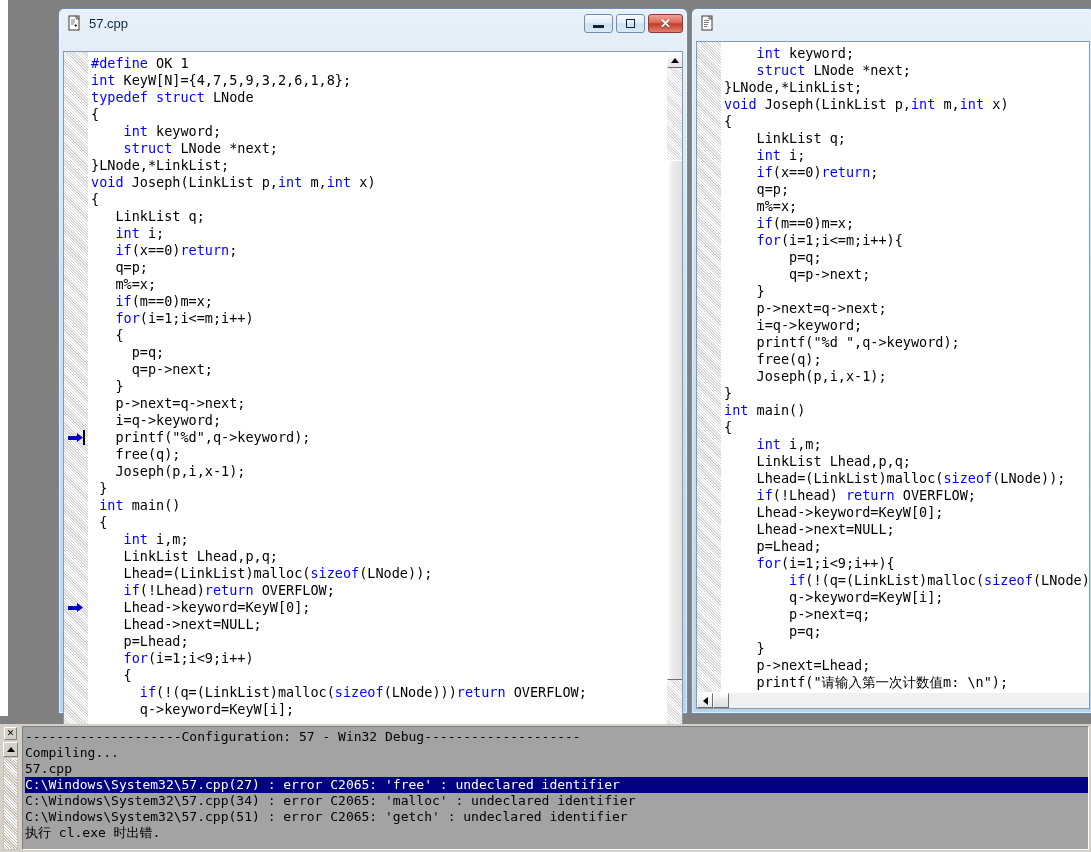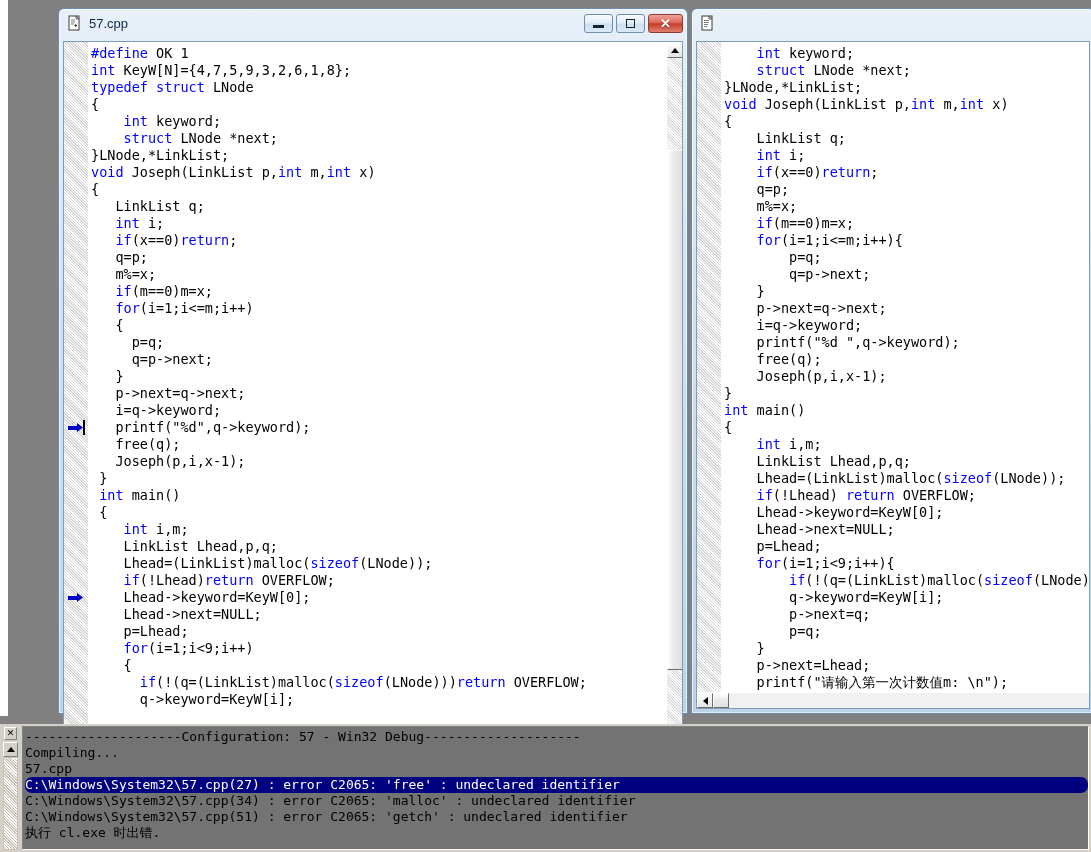--- a/index.html
+++ b/index.html
@@ -202,35 +202,35 @@
   }
   #output-scroll-track{
     position:absolute;left:3px;top:33px;width:15px;bottom:2px;
     background:
       repeating-linear-gradient(45deg,#ffffff 0 1px,#c6c2ba 1px 2px);
     border:1px solid #c9c5bd;
     box-sizing:border-box;
   }
   #output-text{
     position:absolute;left:22px;top:2px;right:2px;bottom:2px;
-    background:#737373;
+    background:#a3a3a3;
     border:1px solid #ffffff;
     border-left-color:#808080;border-top-color:#808080;
     box-sizing:border-box;
     font-family:"DejaVu Sans Mono", monospace;
     font-size:13px;
     line-height:16px;
     color:#000;
     white-space:pre;
     overflow:hidden;
     padding:2px 0 0 2px;
   }
   #output-text .oline{height:16px;}
   #output-text .oline.sel{
-    background:#000080;color:#ffffff;border-radius:7px;
+    background:#000080;color:#ffffff;
   }
 </style>
 </head>
 <body>
 
 <div id="mdi-top-strip"></div>
 <div id="mdi-client">
   <div id="mdi-left-strip"></div>
 </div>
 
@@ -252,21 +252,21 @@
       </span>
       <span class="win-btn">
         <span class="glyph-restore"></span>
       </span>
       <span class="win-btn close">
         <span class="glyph-close">✕</span>
       </span>
     </span>
   </div>
 
-  <div class="editor-body" id="left-editor-body" style="top:32px;height:734px;">
+  <div class="editor-body" id="left-editor-body" style="top:42px;height:734px;">
     <div class="gutter"></div>
     <div class="gutter-sep"></div>
     <div class="code" id="left-code" style="left:0;right:17px;bottom:16px;top:3px;"><div class="ln"><span class="txt" style="left: 27px;"><span class="kw">#define</span><span> OK 1</span></span></div><div class="ln"><span class="txt" style="left: 27px;"><span class="kw">int</span><span> KeyW[N]={4,7,5,9,3,2,6,1,8};</span></span></div><div class="ln"><span class="txt" style="left: 27px;"><span class="kw">typedef struct</span><span> LNode</span></span></div><div class="ln"><span class="txt" style="left: 27px;"><span>{</span></span></div><div class="ln"><span class="txt" style="left: 27px;"><span>    </span><span class="kw">int</span><span> keyword;</span></span></div><div class="ln"><span class="txt" style="left: 27px;"><span>    </span><span class="kw">struct</span><span> LNode *next;</span></span></div><div class="ln"><span class="txt" style="left: 27px;"><span>}LNode,*LinkList;</span></span></div><div class="ln"><span class="txt" style="left: 27px;"><span class="kw">void</span><span> Joseph(LinkList p,</span><span class="kw">int</span><span> m,</span><span class="kw">int</span><span> x)</span></span></div><div class="ln"><span class="txt" style="left: 27px;"><span>{</span></span></div><div class="ln"><span class="txt" style="left: 27px;"><span>   LinkList q;</span></span></div><div class="ln"><span class="txt" style="left: 27px;"><span>   </span><span class="kw">int</span><span> i;</span></span></div><div class="ln"><span class="txt" style="left: 27px;"><span>   </span><span class="kw">if</span><span>(x==0)</span><span class="kw">return</span><span>;</span></span></div><div class="ln"><span class="txt" style="left: 27px;"><span>   q=p;</span></span></div><div class="ln"><span class="txt" style="left: 27px;"><span>   m%=x;</span></span></div><div class="ln"><span class="txt" style="left: 27px;"><span>   </span><span class="kw">if</span><span>(m==0)m=x;</span></span></div><div class="ln"><span class="txt" style="left: 27px;"><span>   </span><span class="kw">for</span><span>(i=1;i&lt;=m;i++)</span></span></div><div class="ln"><span class="txt" style="left: 27px;"><span>   {</span></span></div><div class="ln"><span class="txt" style="left: 27px;"><span>     p=q;</span></span></div><div class="ln"><span class="txt" style="left: 27px;"><span>     q=p-&gt;next;</span></span></div><div class="ln"><span class="txt" style="left: 27px;"><span>   }</span></span></div><div class="ln"><span class="txt" style="left: 27px;"><span>   p-&gt;next=q-&gt;next;</span></span></div><div class="ln"><span class="txt" style="left: 27px;"><span>   i=q-&gt;keyword;</span></span></div><div class="ln"><span class="txt" style="left: 27px;"><span>   printf("%d",q-&gt;keyword);</span></span><span class="marker"><svg width="16" height="9" viewBox="0 0 16 9">
               <rect x="0" y="3" width="9" height="4" fill="#0000c8"></rect>
               <path d="M9 0 L15 4.5 L9 9 Z" fill="#0000c8"></path>
             </svg></span><span class="caret" style="left: 19px;"></span></div><div class="ln"><span class="txt" style="left: 27px;"><span>   free(q);</span></span></div><div class="ln"><span class="txt" style="left: 27px;"><span>   Joseph(p,i,x-1);</span></span></div><div class="ln"><span class="txt" style="left: 27px;"><span> }</span></span></div><div class="ln"><span class="txt" style="left: 27px;"><span> </span><span class="kw">int</span><span> main()</span></span></div><div class="ln"><span class="txt" style="left: 27px;"><span> {</span></span></div><div class="ln"><span class="txt" style="left: 27px;"><span>    </span><span class="kw">int</span><span> i,m;</span></span></div><div class="ln"><span class="txt" style="left: 27px;"><span>    LinkList Lhead,p,q;</span></span></div><div class="ln"><span class="txt" style="left: 27px;"><span>    Lhead=(LinkList)malloc(</span><span class="kw">sizeof</span><span>(LNode));</span></span></div><div class="ln"><span class="txt" style="left: 27px;"><span>    </span><span class="kw">if</span><span>(!Lhead)</span><span class="kw">return</span><span> OVERFLOW;</span></span></div><div class="ln"><span class="txt" style="left: 27px;"><span>    Lhead-&gt;keyword=KeyW[0];</span></span><span class="marker"><svg width="16" height="9" viewBox="0 0 16 9">
               <rect x="0" y="3" width="9" height="4" fill="#0000c8"></rect>
               <path d="M9 0 L15 4.5 L9 9 Z" fill="#0000c8"></path>
             </svg></span></div><div class="ln"><span class="txt" style="left: 27px;"><span>    Lhead-&gt;next=NULL;</span></span></div><div class="ln"><span class="txt" style="left: 27px;"><span>    p=Lhead;</span></span></div><div class="ln"><span class="txt" style="left: 27px;"><span>    </span><span class="kw">for</span><span>(i=1;i&lt;9;i++)</span></span></div><div class="ln"><span class="txt" style="left: 27px;"><span>    {</span></span></div><div class="ln"><span class="txt" style="left: 27px;"><span>      </span><span class="kw">if</span><span>(!(q=(LinkList)malloc(</span><span class="kw">sizeof</span><span>(LNode)))</span><span class="kw">return</span><span> OVERFLOW;</span></span></div><div class="ln"><span class="txt" style="left: 27px;"><span>      q-&gt;keyword=KeyW[i];</span></span></div></div>
 

